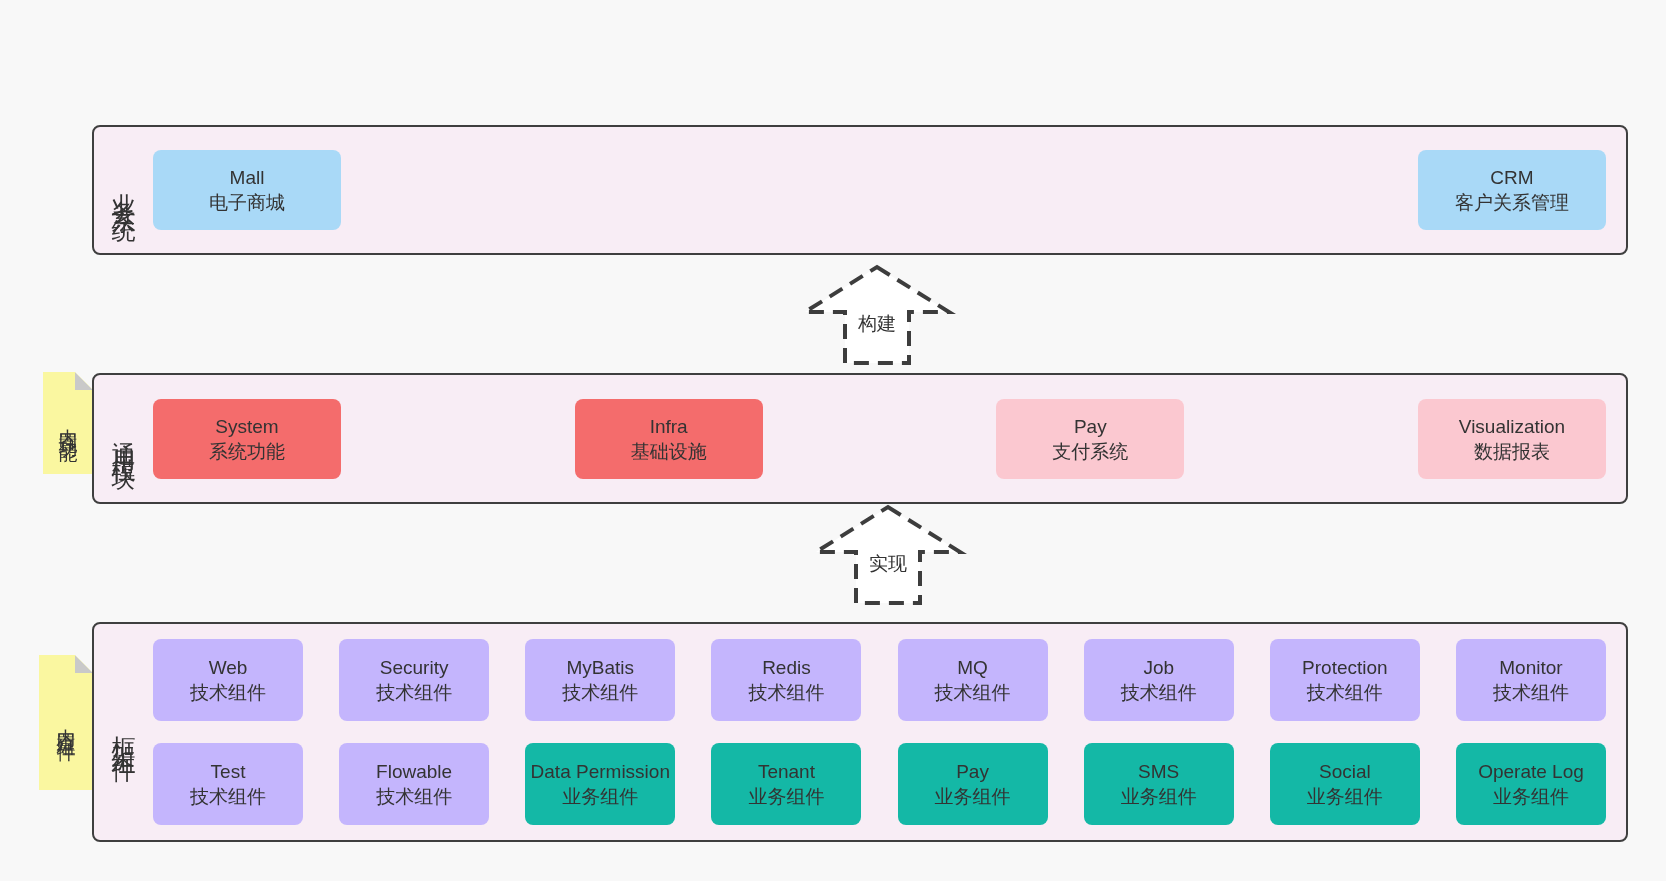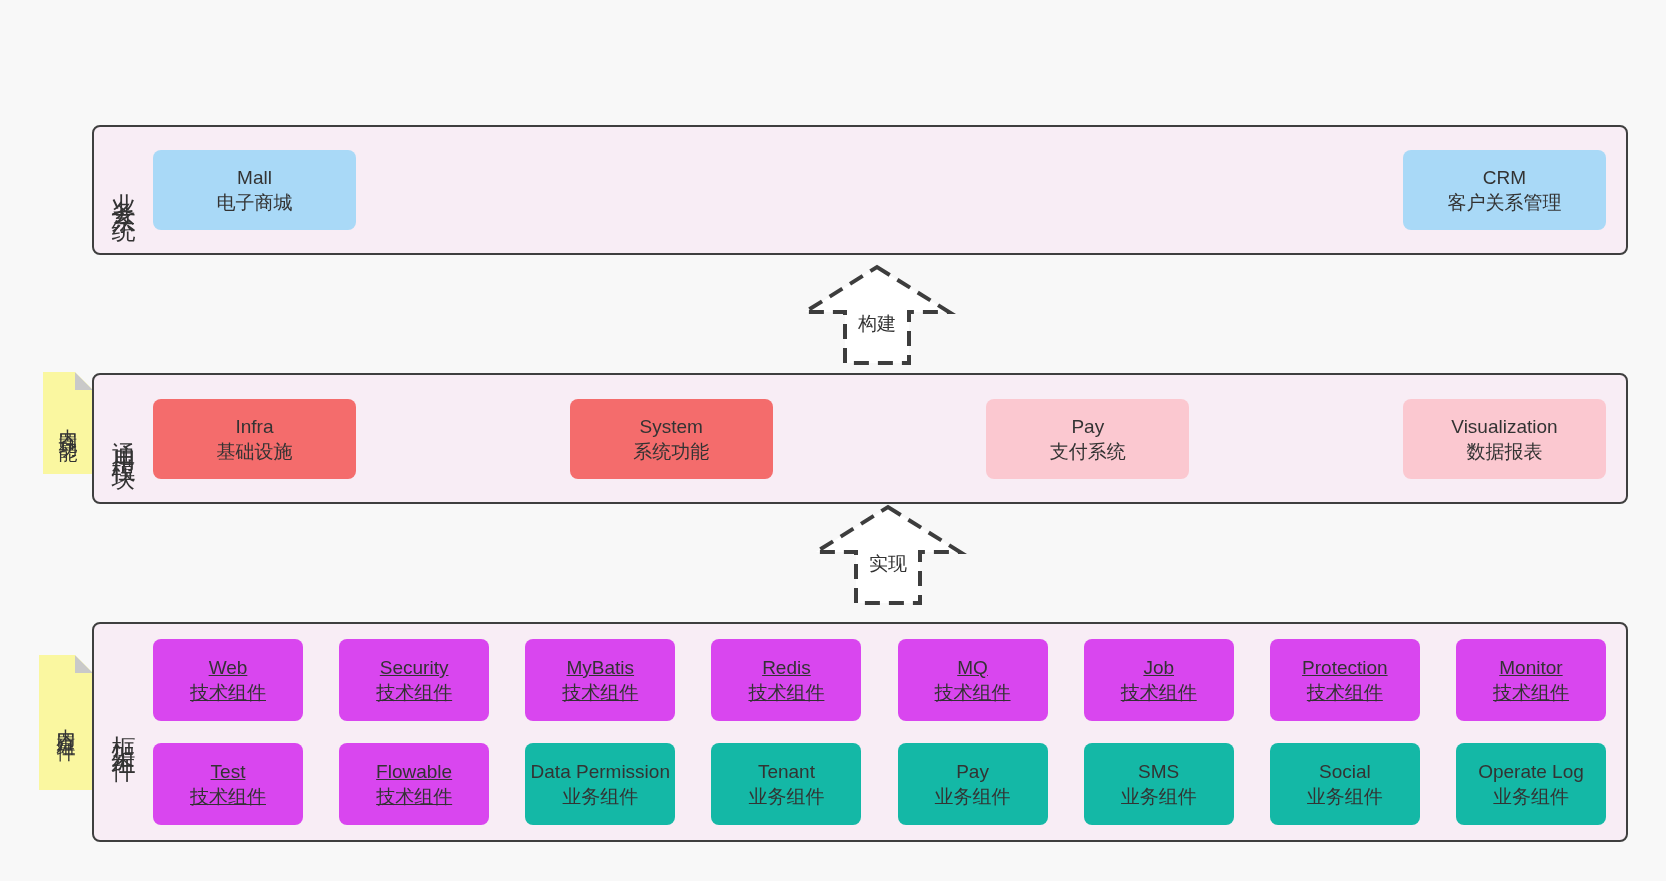--- a/index.html
+++ b/index.html
@@ -28,26 +28,26 @@
     flex:1;display:flex;flex-direction:column;justify-content:center;
     padding-right:20px;gap:22px;
   }
   .row{display:flex;justify-content:space-between;}
   
   .box{
     border-radius:8px;display:flex;flex-direction:column;
     align-items:center;justify-content:center;text-align:center;
     font-size:19px;line-height:25px;color:#333;
   }
-  .box-6{width:203px;height:80px;}
+  .box-6{width:188px;height:80px;}
   .box-8{width:150px;height:82px;}
   .c-blue{background:#a9d9f7;}
   .c-red{background:#f46c6c;}
   .c-pink{background:#fbc8d0;}
-  .c-green{background:#d946ef;text-decoration:underline;}
+  .c-green{background:#c4b5fd;}
   .c-lightgreen{background:#14b8a6;}
   .bt,.bs{width:100%;}
   
   .sticky{
     position:absolute;background:#faf7a0;z-index:1;
     clip-path:polygon(0 0,calc(100% - 18px) 0,100% 18px,100% 100%,0 100%);
     display:flex;align-items:center;justify-content:center;
   }
   #sticky-features{left:43px;top:372px;width:50px;height:102px;}
   #sticky-components{left:39px;top:655px;width:54px;height:135px;}
@@ -100,26 +100,26 @@
   <div class="vtext">内置功能</div>
 </div>
 
 <div class="panel" id="panel-modules">
   <div class="label-zone">
     <div class="vtext">通用模块</div>
   </div>
   <div class="content">
     <div class="row">
       <div class="box box-6 c-red">
+        <div class="bt">System</div>
+        <div class="bs">系统功能</div>
+      </div>
+      <div class="box box-6 c-red">
         <div class="bt">Infra</div>
         <div class="bs">基础设施</div>
-      </div>
-      <div class="box box-6 c-red">
-        <div class="bt">System</div>
-        <div class="bs">系统功能</div>
       </div>
       <div class="box box-6 c-pink">
         <div class="bt">Pay</div>
         <div class="bs">支付系统</div>
       </div>
       <div class="box box-6 c-pink">
         <div class="bt">Visualization</div>
         <div class="bs">数据报表</div>
       </div>
     </div>

